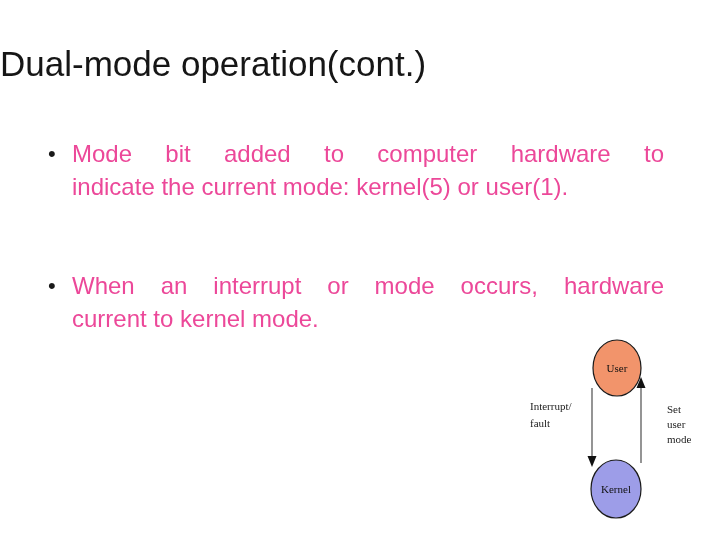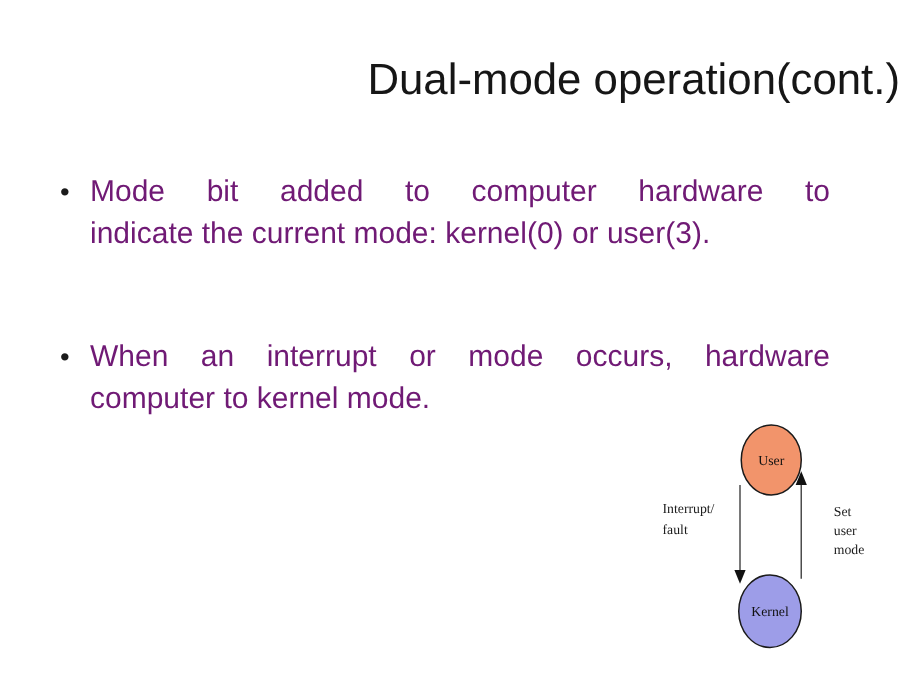--- a/index.html
+++ b/index.html
@@ -10,21 +10,21 @@
     background: #ffffff;
     overflow: hidden;
     font-family: "Liberation Sans", sans-serif;
     color: #1a1a1a;
   }
   .title {
     position: absolute;
     top: 42px;
     left: 0;
     width: 720px;
-    text-align: right;
+    text-align: left;
     font-size: 35px;
     line-height: 44px;
     font-weight: 400;
     letter-spacing: 0px;
     color: #161616;
   }
   .bullets {
     position: absolute;
     left: 48px;
     top: 137px;
@@ -39,21 +39,21 @@
     flex: 0 0 24px;
     font-size: 22px;
     line-height: 33px;
     color: #1a1a1a;
   }
   .bullet-lines {
     flex: 0 0 592px;
     width: 592px;
     font-size: 24px;
     line-height: 33px;
-    color: #701a75;
+    color: #ec4899;
   }
   .bline-justify {
     text-align: justify;
     text-align-last: justify;
   }
   .bline-left {
     text-align: left;
     white-space: nowrap;
   }
   .diagram-svg {
@@ -88,29 +88,29 @@
 <div class="slide">
 
   <div class="title">Dual-mode operation(cont.)</div>
 
   <div class="bullets">
 
     <div class="bullet">
       <div class="bullet-marker">•</div>
       <div class="bullet-lines">
         <div class="bline-justify">Mode bit added to computer hardware to</div>
-        <div class="bline-left">indicate the current mode: kernel(0) or user(3).</div>
+        <div class="bline-left">indicate the current mode: kernel(5) or user(1).</div>
       </div>
     </div>
 
     <div class="bullet">
       <div class="bullet-marker">•</div>
       <div class="bullet-lines">
         <div class="bline-justify">When an interrupt or mode occurs, hardware</div>
-        <div class="bline-left">computer to kernel mode.</div>
+        <div class="bline-left">current to kernel mode.</div>
       </div>
     </div>
 
   </div>
 
   <svg class="diagram-svg" viewBox="0 0 220 210">
 
     <line x1="92" y1="58" x2="92" y2="134" stroke-width="1.2" stroke="#4d4d4d"></line>
     <line x1="141" y1="50" x2="141" y2="133" stroke-width="1.2" stroke="#4d4d4d"></line>
 

